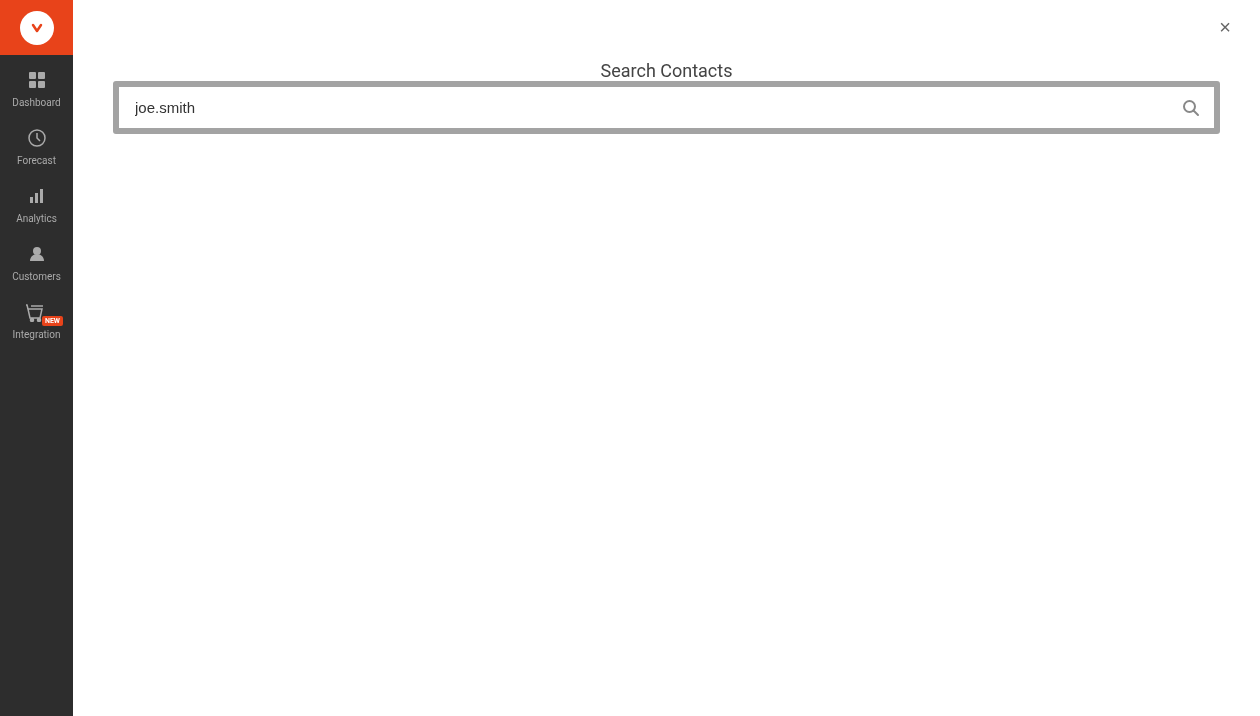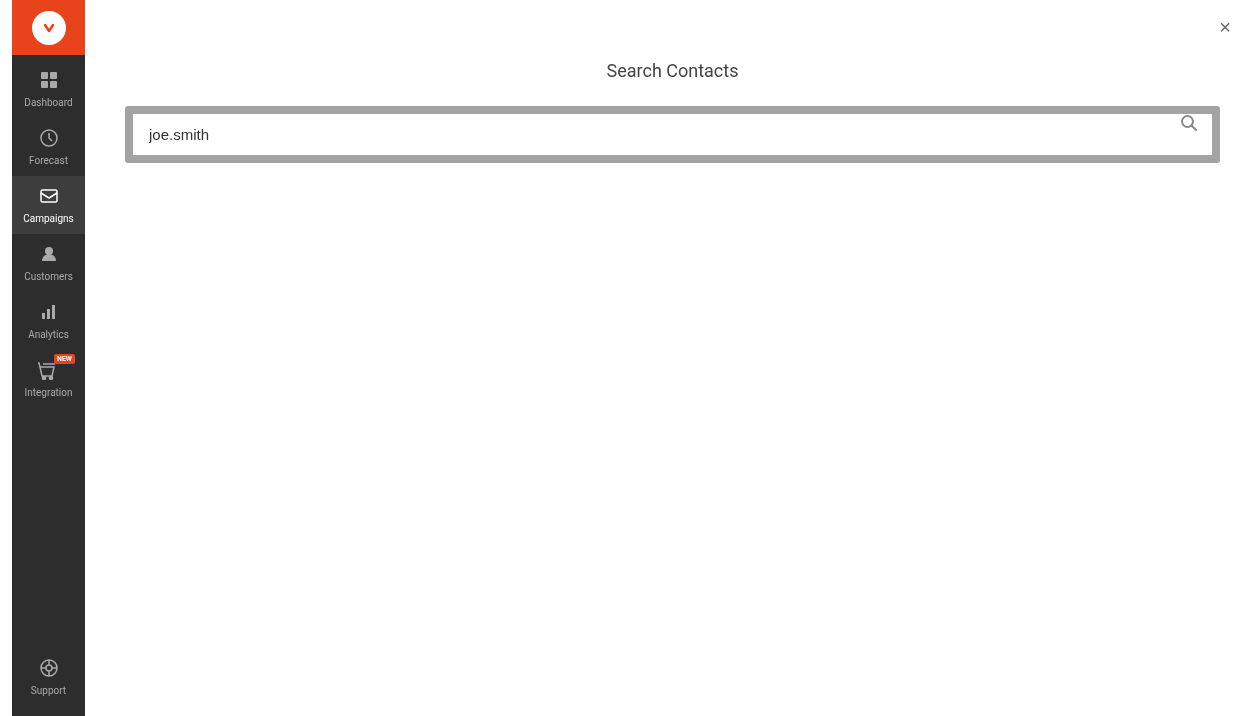--- a/index.html
+++ b/index.html
@@ -14,21 +14,20 @@
 
     
     .sidebar {
       width: 73px;
       height: 716px;
       background: #2d2d2d;
       display: flex;
       flex-direction: column;
       align-items: center;
       flex-shrink: 0;
-      margin-left: 12px;
     }
 
     .sidebar-logo {
       width: 73px;
       height: 55px;
       background: #e8431a;
       display: flex;
       align-items: center;
       justify-content: center;
       flex-shrink: 0;
@@ -85,21 +84,21 @@
       text-align: center;
     }
 
     .sidebar-bottom {
       margin-top: auto;
       padding-bottom: 10px;
     }
 
     .new-badge {
       position: absolute;
-      top: 4px;
+      top: 24px;
       right: 10px;
       background: #e8431a;
       color: white;
       font-size: 7px;
       font-weight: bold;
       padding: 1px 3px;
       border-radius: 2px;
       text-transform: uppercase;
     }
 
@@ -134,28 +133,28 @@
     
     .search-container {
       padding: 60px 40px 30px 40px;
     }
 
     .search-title {
       text-align: center;
       font-size: 18px;
       font-weight: 400;
       color: #444;
-      margin-bottom: 25px;
     }
 
     .search-input-wrapper {
       position: relative;
-      border: 8px solid #a3a3a3;
+      border: 6px solid #a3a3a3;
       border-radius: 3px;
       display: flex;
+      align-items: center;
     }
 
     .search-input {
       flex: 1;
       border: none;
       outline: none;
       padding: 12px 50px 12px 16px;
       font-size: 15px;
       color: #333;
       background: transparent;
@@ -211,79 +210,58 @@
     <div class="sidebar-item">
       <span class="sidebar-item-icon">
         <svg width="20" height="20" viewBox="0 0 20 20" fill="none" stroke="currentColor" stroke-width="1.5">
           <circle cx="10" cy="10" r="8"></circle>
           <path d="M10 5v5l3 3"></path>
         </svg>
       </span>
       <span class="sidebar-item-label">Forecast</span>
     </div>
 
-    <div class="sidebar-item active">
-      <span class="sidebar-item-icon">
-        <svg width="20" height="20" viewBox="0 0 20 20" fill="none" stroke="currentColor" stroke-width="1.5">
-          <rect x="2" y="4" width="16" height="12" rx="1.5"></rect>
-          <path d="M2 7l8 5 8-5"></path>
-        </svg>
-      </span>
-      <span class="sidebar-item-label">Campaigns</span>
-    </div>
-
-    <div class="sidebar-item">
-      <span class="sidebar-item-icon">
-        <svg width="20" height="20" viewBox="0 0 20 20" fill="currentColor">
-          <circle cx="10" cy="7" r="4"></circle>
-          <path d="M3 17c0-3.866 3.134-7 7-7s7 3.134 7 7"></path>
-        </svg>
-      </span>
-      <span class="sidebar-item-label">Customers</span>
-    </div>
 
     <div class="sidebar-item">
       <span class="sidebar-item-icon">
         <svg width="20" height="20" viewBox="0 0 20 20" fill="currentColor">
           <rect x="3" y="11" width="3" height="6"></rect>
           <rect x="8" y="7" width="3" height="10"></rect>
           <rect x="13" y="3" width="3" height="14"></rect>
         </svg>
       </span>
       <span class="sidebar-item-label">Analytics</span>
+    </div>
+
+    <div class="sidebar-item">
+      <span class="sidebar-item-icon">
+        <svg width="20" height="20" viewBox="0 0 20 20" fill="currentColor">
+          <circle cx="10" cy="7" r="4"></circle>
+          <path d="M3 17c0-3.866 3.134-7 7-7s7 3.134 7 7"></path>
+        </svg>
+      </span>
+      <span class="sidebar-item-label">Customers</span>
     </div>
 
     <div class="sidebar-item">
       <span class="new-badge">NEW</span>
       <span class="sidebar-item-icon">
         <svg width="22" height="20" viewBox="0 0 22 20" fill="none" stroke="currentColor" stroke-width="1.5">
           <path d="M2 7h14l-2 9H4L2 7z"></path>
           <path d="M2 7L1 3H0"></path>
           <circle cx="6" cy="18" r="1.5" fill="currentColor"></circle>
           <circle cx="13" cy="18" r="1.5" fill="currentColor"></circle>
           <path d="M5 4h12"></path>
         </svg>
       </span>
       <span class="sidebar-item-label">Integration</span>
     </div>
 
   </div>
 
-  <div class="sidebar-bottom">
-    <div class="sidebar-item">
-      <span class="sidebar-item-icon">
-        <svg width="20" height="20" viewBox="0 0 20 20" fill="none" stroke="currentColor" stroke-width="1.5">
-          <circle cx="10" cy="10" r="8"></circle>
-          <circle cx="10" cy="10" r="3"></circle>
-          <path d="M10 2v5M10 13v5M2 10h5M13 10h5"></path>
-        </svg>
-      </span>
-      <span class="sidebar-item-label">Support</span>
-    </div>
-  </div>
 </nav>
 
 <main class="main-content">
 
   <button class="close-btn">×</button>
 
   <div class="search-container">
     <h2 class="search-title">Search Contacts</h2>
 
     <div class="search-input-wrapper">

